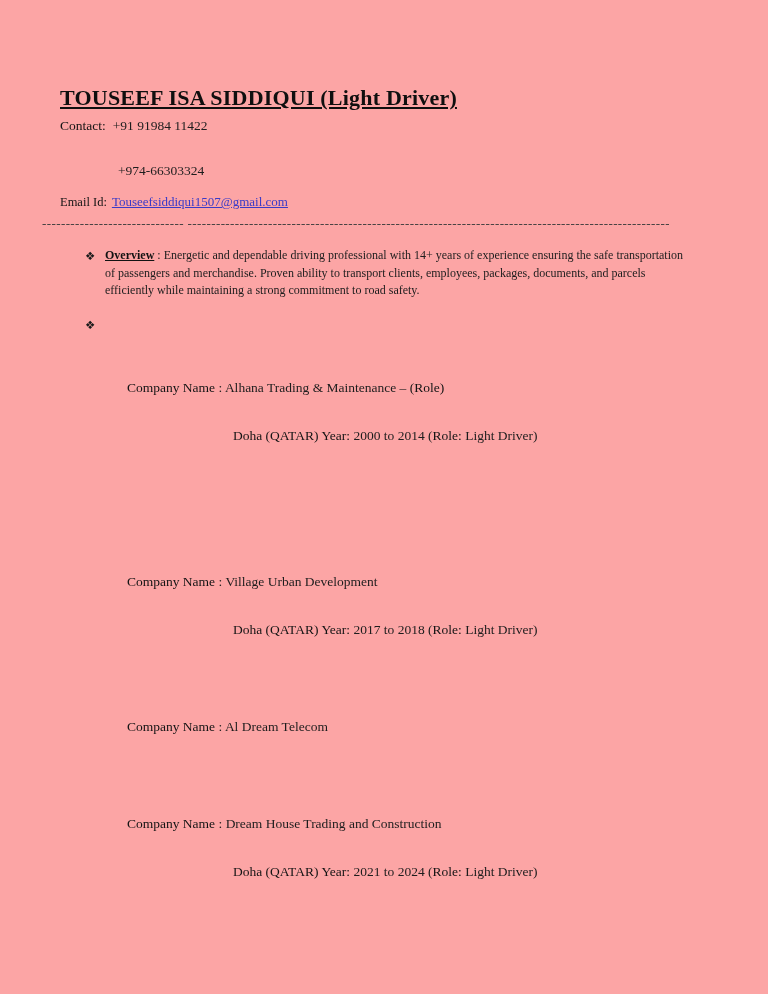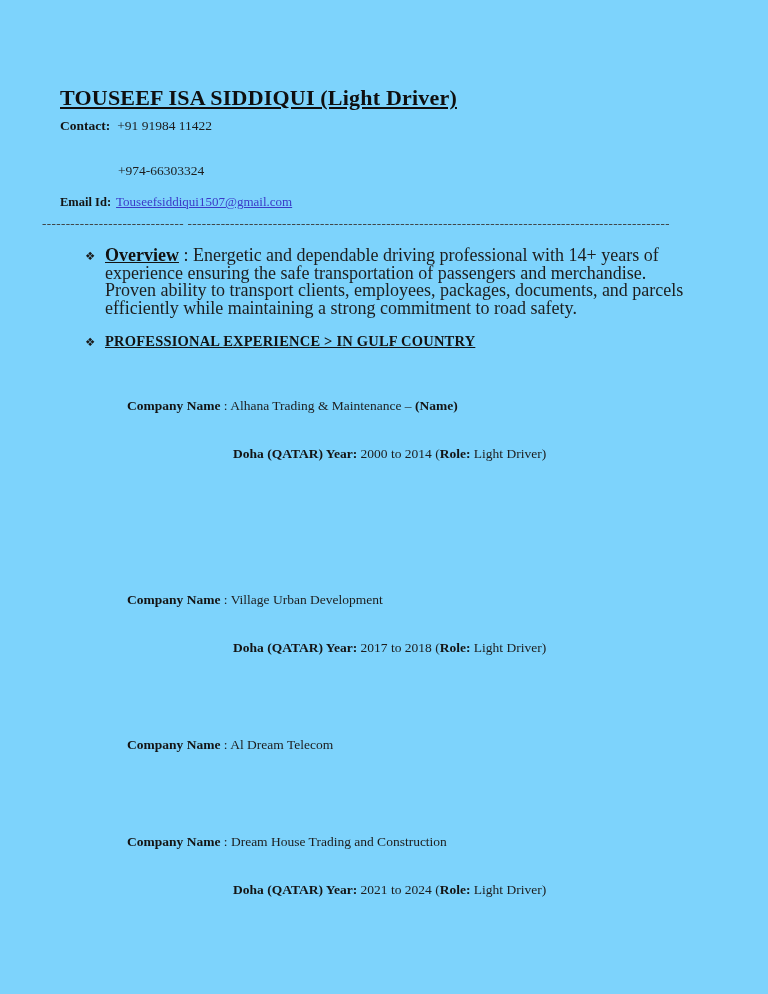--- a/index.html
+++ b/index.html
@@ -4,29 +4,29 @@
 <style>
   html, body {
     margin: 0;
     padding: 0;
     background: #ffffff;
   }
   .page {
     position: relative;
     width: 768px;
     height: 994px;
-    background: #7dd3fc;
+    background: #fca5a5;
     overflow: hidden;
     font-family: "Liberation Serif", "DejaVu Serif", serif;
     color: #1d1d1d;
   }
   .content {
     padding: 86px 58px 0 60px;
   }
-  .b { font-weight: bold; color: #141414; }
+  .b { font-weight: normal; color: #141414; }
 
   
   .title {
     margin: 0;
     font-size: 22px;
     line-height: 24px;
     font-weight: bold;
     color: #0f0f0f;
     text-decoration: underline;
     letter-spacing: 0.2px;
@@ -67,21 +67,21 @@
   .sec-title {
     font-weight: bold;
     font-size: 14.5px;
     line-height: 17px;
     color: #121212;
     text-decoration: underline;
     letter-spacing: 0.2px;
   }
   .sec-overview { margin-top: 16px; }
   .ov-text {
-    font-size: 18px;
+    font-size: 12px;
     line-height: 17.5px;
     max-width: 582px;
   }
   .ov-heading { font-weight: bold; text-decoration: underline; color: #121212; }
 
   .sec-exp { margin-top: 16px; }
   .entries { margin-left: 42px; margin-top: 16px; }
   .entry {
     font-size: 13.5px;
     line-height: 16px;
@@ -116,27 +116,26 @@
     <div class="sections">
 
       <div class="sec-overview sec-row">
         <span class="bullet">❖</span>
         <div class="ov-text"><span class="ov-heading">Overview</span><span> : </span><span>Energetic and dependable driving professional with 14+ years of experience ensuring the safe transportation of passengers and merchandise. Proven ability to transport clients, employees, packages, documents, and parcels efficiently while maintaining a strong commitment to road safety.</span></div>
       </div>
 
       <div class="sec-exp">
         <div class="sec-row">
           <span class="bullet">❖</span>
-          <span class="sec-title">PROFESSIONAL EXPERIENCE &gt; IN GULF COUNTRY</span>
         </div>
 
         <div class="entries">
 
           <div class="entry">
-            <div><span class="b">Company Name</span><span> : </span><span>Alhana Trading &amp; Maintenance – </span><span class="b">(Name)</span></div>
+            <div><span class="b">Company Name</span><span> : </span><span>Alhana Trading &amp; Maintenance – </span><span class="b">(Role)</span></div>
             <div class="entry-l2"><span class="b">Doha (QATAR) Year:</span><span> 2000 to 2014 (</span><span class="b">Role:</span><span> Light Driver)</span></div>
           </div>
 
           <div class="entry">
           </div>
 
           <div class="entry">
             <div><span class="b">Company Name</span><span> : </span><span>Village Urban Development</span><span class="b"></span></div>
             <div class="entry-l2"><span class="b">Doha (QATAR) Year:</span><span> 2017 to 2018 (</span><span class="b">Role:</span><span> Light Driver)</span></div>
           </div>

